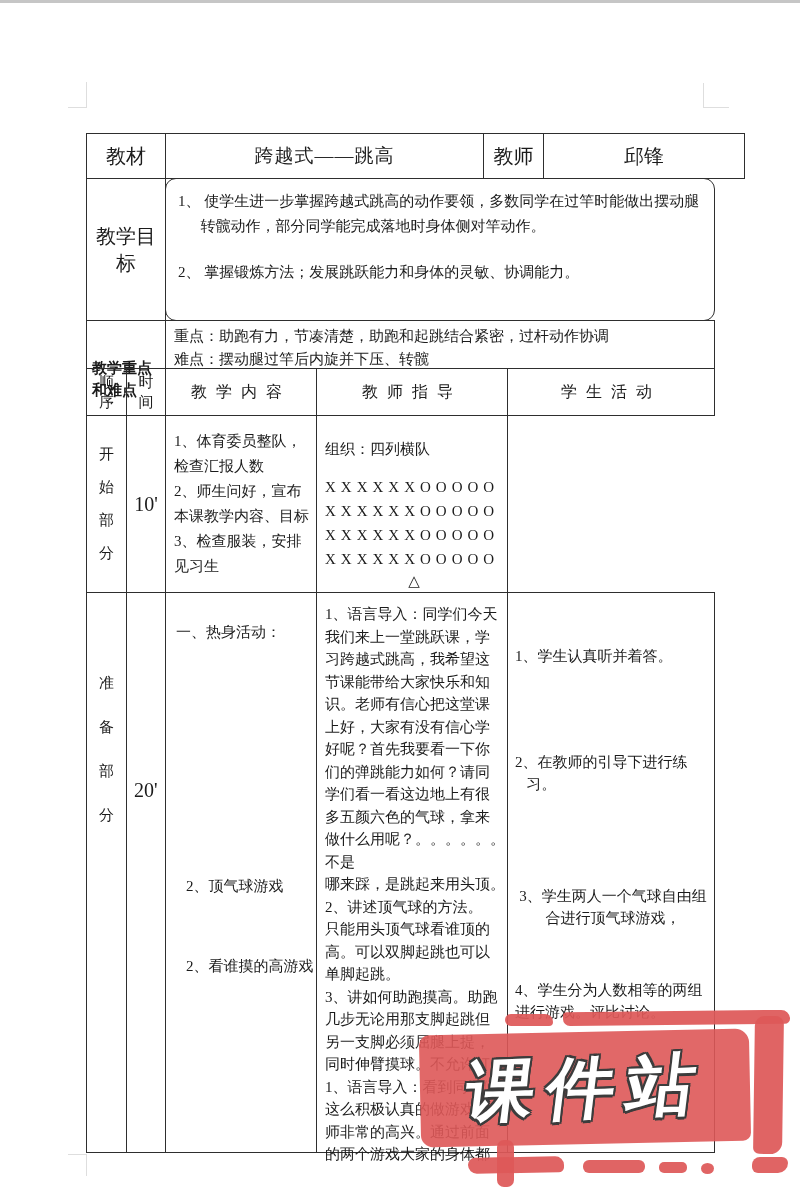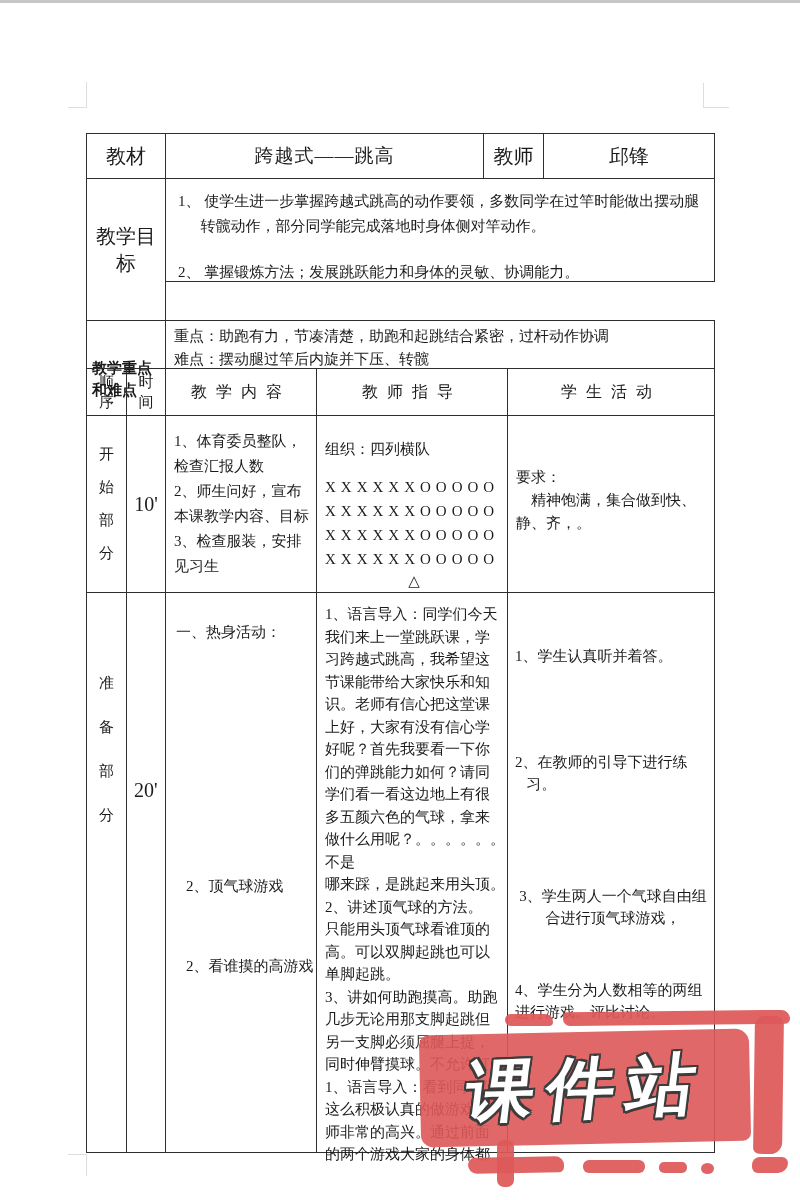--- a/index.html
+++ b/index.html
@@ -71,28 +71,28 @@
 
   <div class="cell center label15" style="left:86px;top:133px;width:80px;height:46px;">
     <span>教材</span>
   </div>
   <div class="cell center title-cell" style="left:165px;top:133px;width:319px;height:46px;">
     <span>跨越式——跳高</span>
   </div>
   <div class="cell center label15" style="left:483px;top:133px;width:61px;height:46px;">
     <span>教师</span>
   </div>
-  <div class="cell center label15" style="left:543px;top:133px;width:172px;height:46px;">
+  <div class="cell center label15" style="left:543px;top:133px;width:202px;height:46px;">
     <span>邱锋</span>
   </div>
 
   <div class="cell center label15" style="left:86px;top:178px;width:80px;height:143px;">
     <span>教学目标</span>
   </div>
-  <div class="cell objectives-body" style="left:165px;top:178px;width:550px;height:104px;">
+  <div class="cell objectives-body" style="left:165px;top:178px;width:550px;height:143px;border-radius:11px;">
     <div class="obj pre">1、 使学生进一步掌握跨越式跳高的动作要领，多数同学在过竿时能做出摆动腿
       转髋动作，部分同学能完成落地时身体侧对竿动作。</div>
     <div class="obj pre">2、 掌握锻炼方法；发展跳跃能力和身体的灵敏、协调能力。</div>
   </div>
 
   <div class="cell kp-label" style="left:86px;top:320px;width:80px;height:49px;">
     <span>教学重点
 和难点</span>
   </div>
   <div class="cell kp-body" style="left:165px;top:320px;width:550px;height:49px;">
@@ -134,23 +134,20 @@
 3、检查服装，安排
 见习生</div>
   <div class="cell p1-guide" style="left:316px;top:415px;width:192px;height:178px;">
     <div>组织：四列横队</div>
     <div class="formation">XXXXXXOOOOO
 XXXXXXOOOOO
 XXXXXXOOOOO
 XXXXXXOOOOO</div>
     <div class="marker">△</div>
   </div>
-  <div class="cell p1-act pre" style="left:507px;top:415px;width:208px;height:178px;">要求：
-    精神饱满，集合做到快、
-静、齐，。</div>
 
   <div class="cell phase-name" style="left:86px;top:592px;width:41px;height:561px;">
     <div class="p2-name">准
 备
 部
 分</div>
   </div>
   <div class="cell time" style="left:126px;top:592px;width:40px;height:561px;">
     <span style="position:absolute;left:7px;top:186px;">20'</span>
   </div>

